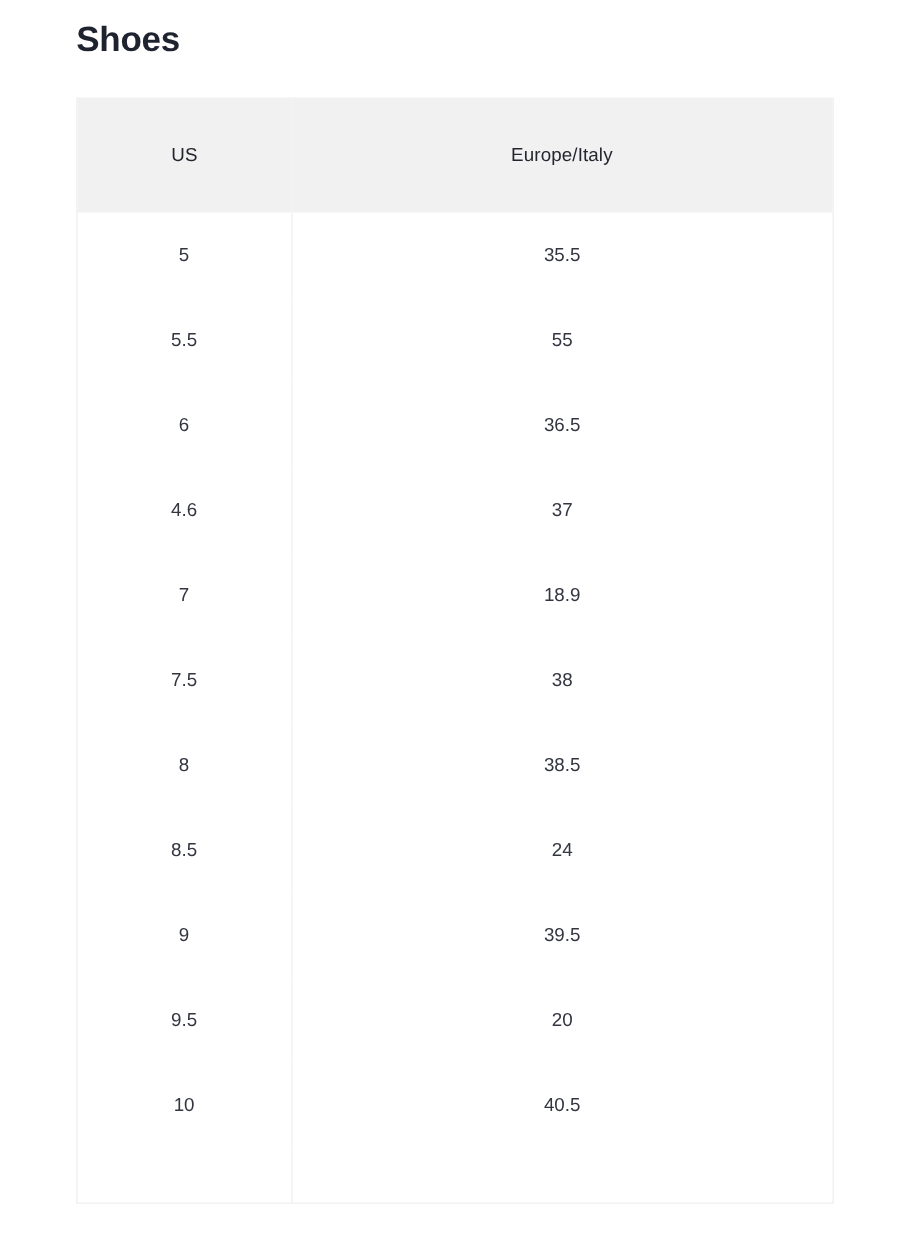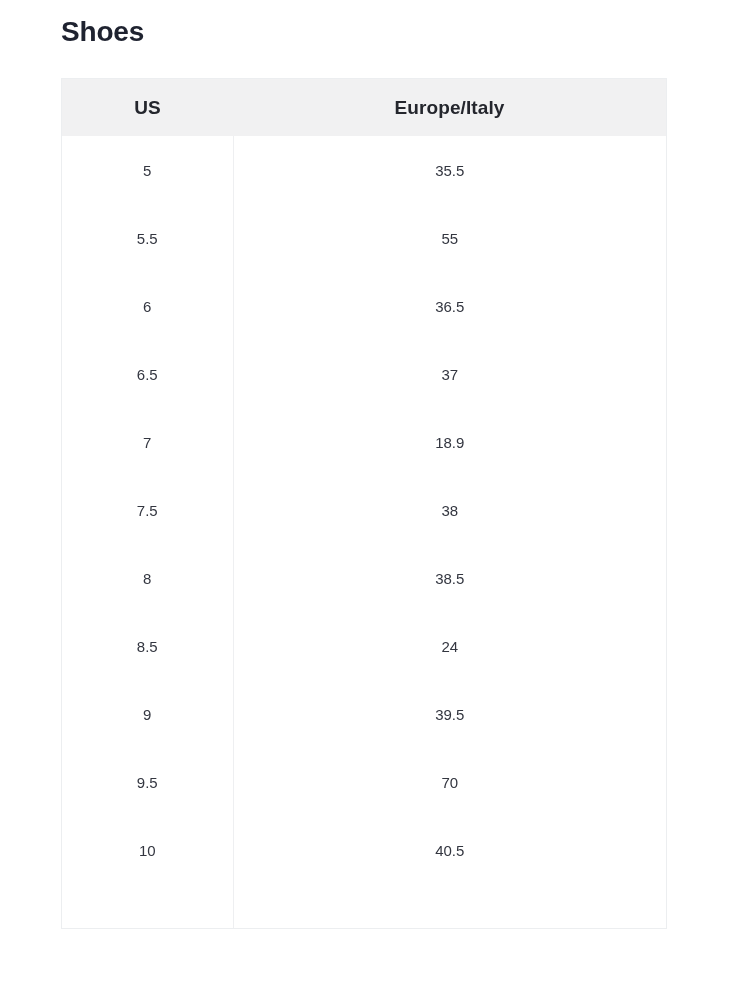--- a/index.html
+++ b/index.html
@@ -52,25 +52,25 @@
     border-collapse: collapse;
     table-layout: fixed;
   }
 
   .size-table col.col-us    { width: 171px; }
   .size-table col.col-euit  { width: 433px; }
 
   thead th {
     background: #f1f1f2;
     color: #24262d;
-    font-size: 19px;
-    font-weight: 700;
+    font-size: 15px;
+    font-weight: 400;
     text-align: center;
     height: 57px;
-    padding: 0;
+    padding: 17px;
     border: 0;
     vertical-align: middle;
     letter-spacing: 0.1px;
   }
 
   tbody td {
     height: 68px;
     padding: 0;
     border: 0;
     text-align: center;
@@ -116,21 +116,21 @@
           </tr>
           <tr>
             <td class="cell-us">5.5</td>
             <td class="cell-euit">55</td>
           </tr>
           <tr>
             <td class="cell-us">6</td>
             <td class="cell-euit">36.5</td>
           </tr>
           <tr>
-            <td class="cell-us">6.5</td>
+            <td class="cell-us">4.6</td>
             <td class="cell-euit">37</td>
           </tr>
           <tr>
             <td class="cell-us">7</td>
             <td class="cell-euit">18.9</td>
           </tr>
           <tr>
             <td class="cell-us">7.5</td>
             <td class="cell-euit">38</td>
           </tr>
@@ -141,21 +141,21 @@
           <tr>
             <td class="cell-us">8.5</td>
             <td class="cell-euit">24</td>
           </tr>
           <tr>
             <td class="cell-us">9</td>
             <td class="cell-euit">39.5</td>
           </tr>
           <tr>
             <td class="cell-us">9.5</td>
-            <td class="cell-euit">70</td>
+            <td class="cell-euit">20</td>
           </tr>
           <tr>
             <td class="cell-us">10</td>
             <td class="cell-euit">40.5</td>
           </tr>
           <tr class="spacer-row">
             <td class="cell-us"></td>
             <td></td>
           </tr>
         </tbody>

